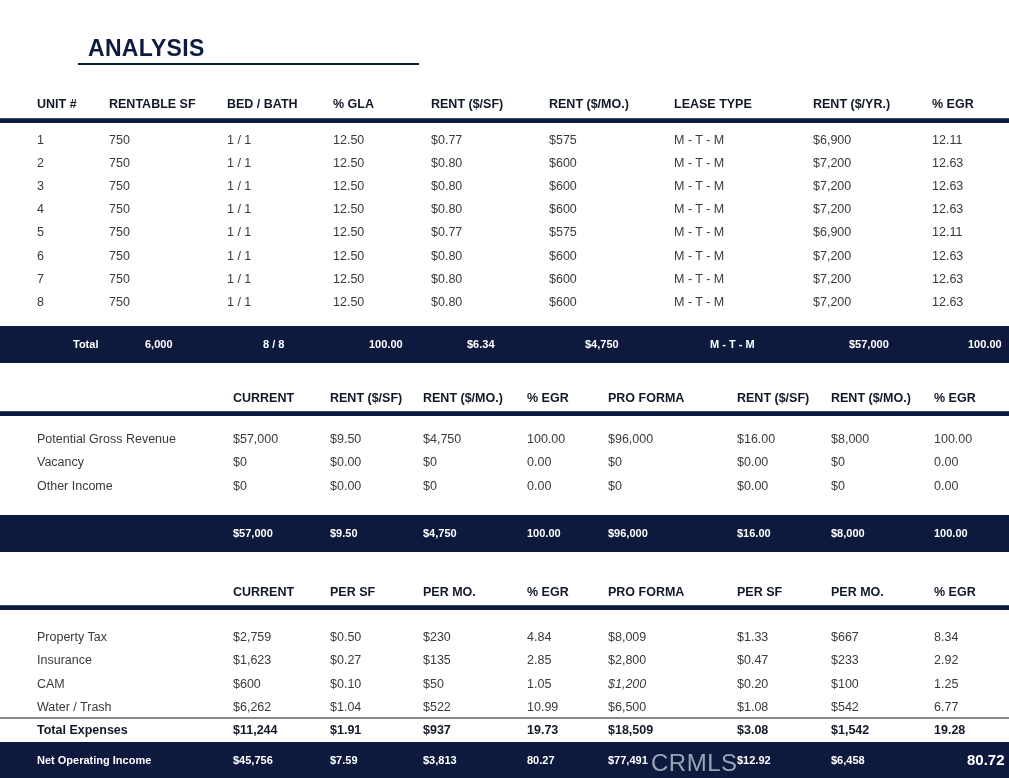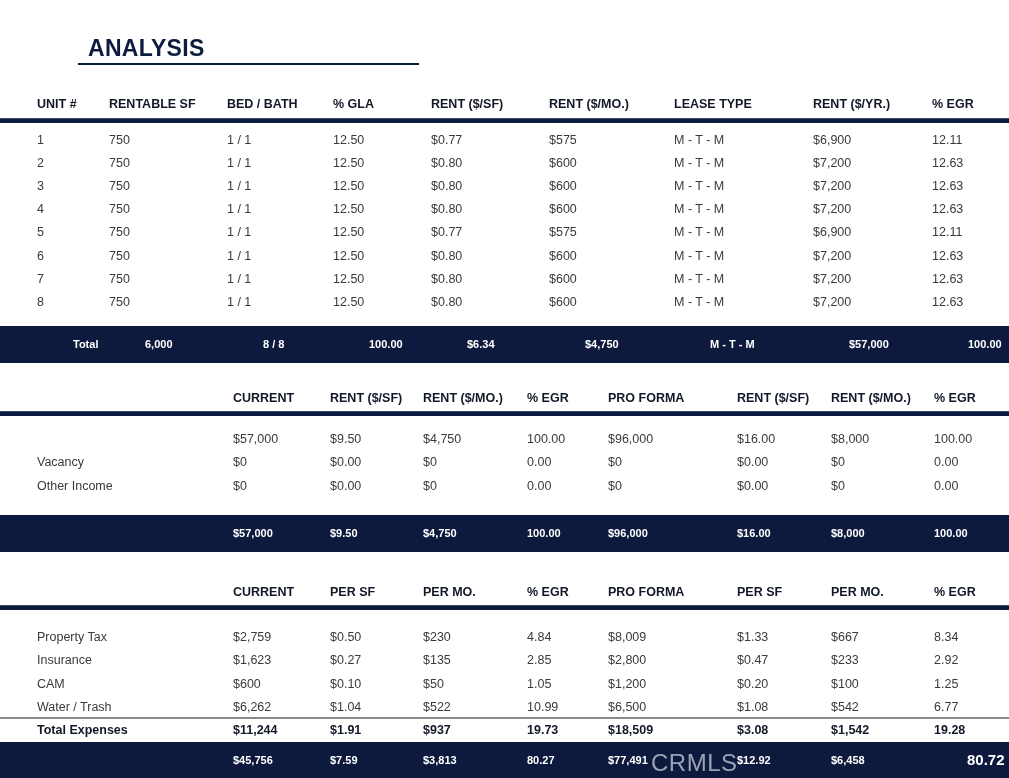--- a/index.html
+++ b/index.html
@@ -148,20 +148,21 @@
       <div class="cell" style="left: 330px; line-height: 23px;">RENT ($/SF)</div>
       <div class="cell" style="left: 423px; line-height: 23px;">RENT ($/MO.)</div>
       <div class="cell" style="left: 527px; line-height: 23px;">% EGR</div>
       <div class="cell" style="left: 608px; line-height: 23px;">PRO FORMA</div>
       <div class="cell" style="left: 737px; line-height: 23px;">RENT ($/SF)</div>
       <div class="cell" style="left: 831px; line-height: 23px;">RENT ($/MO.)</div>
       <div class="cell" style="left: 934px; line-height: 23px;">% EGR</div>
     </div>
     <div class="rule-thick" style="top: 411px;"></div>
     <div class="row" style="top: 428px; height: 23px;">
+      <div class="cell" style="left: 37px; line-height: 23px;">Potential Gross Revenue</div>
       <div class="cell" style="left: 233px; line-height: 23px;">$57,000</div>
       <div class="cell" style="left: 330px; line-height: 23px;">$9.50</div>
       <div class="cell" style="left: 423px; line-height: 23px;">$4,750</div>
       <div class="cell" style="left: 527px; line-height: 23px;">100.00</div>
       <div class="cell" style="left: 608px; line-height: 23px;">$96,000</div>
       <div class="cell" style="left: 737px; line-height: 23px;">$16.00</div>
       <div class="cell" style="left: 831px; line-height: 23px;">$8,000</div>
       <div class="cell" style="left: 934px; line-height: 23px;">100.00</div>
     </div>
     <div class="row" style="top: 451.3px; height: 23px;">
@@ -233,21 +234,21 @@
       <div class="cell" style="left: 737px; line-height: 23px;">$0.47</div>
       <div class="cell" style="left: 831px; line-height: 23px;">$233</div>
       <div class="cell" style="left: 934px; line-height: 23px;">2.92</div>
     </div>
     <div class="row" style="top: 672.6px; height: 23px;">
       <div class="cell" style="left: 37px; line-height: 23px;">CAM</div>
       <div class="cell" style="left: 233px; line-height: 23px;">$600</div>
       <div class="cell" style="left: 330px; line-height: 23px;">$0.10</div>
       <div class="cell" style="left: 423px; line-height: 23px;">$50</div>
       <div class="cell" style="left: 527px; line-height: 23px;">1.05</div>
-      <div class="cell" style="left: 608px; line-height: 23px;">$1,200</div>
+      <div class="cell" style="left: 608px; line-height: 23px; font-style: italic;">$1,200</div>
       <div class="cell" style="left: 737px; line-height: 23px;">$0.20</div>
       <div class="cell" style="left: 831px; line-height: 23px;">$100</div>
       <div class="cell" style="left: 934px; line-height: 23px;">1.25</div>
     </div>
     <div class="row" style="top: 695.9px; height: 23px;">
       <div class="cell" style="left: 37px; line-height: 23px;">Water / Trash</div>
       <div class="cell" style="left: 233px; line-height: 23px;">$6,262</div>
       <div class="cell" style="left: 330px; line-height: 23px;">$1.04</div>
       <div class="cell" style="left: 423px; line-height: 23px;">$522</div>
       <div class="cell" style="left: 527px; line-height: 23px; text-align: right;">10.99</div>
@@ -263,20 +264,21 @@
       <div class="cell" style="left: 330px; line-height: 22px;">$1.91</div>
       <div class="cell" style="left: 423px; line-height: 22px;">$937</div>
       <div class="cell" style="left: 527px; line-height: 22px;">19.73</div>
       <div class="cell" style="left: 608px; line-height: 22px;">$18,509</div>
       <div class="cell" style="left: 737px; line-height: 22px;">$3.08</div>
       <div class="cell" style="left: 831px; line-height: 22px;">$1,542</div>
       <div class="cell" style="left: 934px; line-height: 22px;">19.28</div>
     </div>
     <div class="bar" style="top: 742px; height: 36px;"></div>
     <div class="row" style="top: 742px; height: 36px;">
+      <div class="cell" style="left: 37px; line-height: 36px; color: rgb(255, 255, 255); font-weight: 700; font-size: 11px;">Net Operating Income</div>
       <div class="cell" style="left: 233px; line-height: 36px; color: rgb(255, 255, 255); font-weight: 700; font-size: 11px;">$45,756</div>
       <div class="cell" style="left: 330px; line-height: 36px; color: rgb(255, 255, 255); font-weight: 700; font-size: 11px;">$7.59</div>
       <div class="cell" style="left: 423px; line-height: 36px; color: rgb(255, 255, 255); font-weight: 700; font-size: 11px;">$3,813</div>
       <div class="cell" style="left: 527px; line-height: 36px; color: rgb(255, 255, 255); font-weight: 700; font-size: 11px;">80.27</div>
       <div class="cell" style="left: 608px; line-height: 36px; color: rgb(255, 255, 255); font-weight: 700; font-size: 11px;">$77,491</div>
       <div class="cell" style="left: 737px; line-height: 36px; color: rgb(255, 255, 255); font-weight: 700; font-size: 11px;">$12.92</div>
       <div class="cell" style="left: 831px; line-height: 36px; color: rgb(255, 255, 255); font-weight: 700; font-size: 11px;">$6,458</div>
       <div class="cell" style="left: 967px; line-height: 36px; color: rgb(255, 255, 255); font-weight: 700; font-size: 15px;">80.72</div>
     </div>
   </div>

